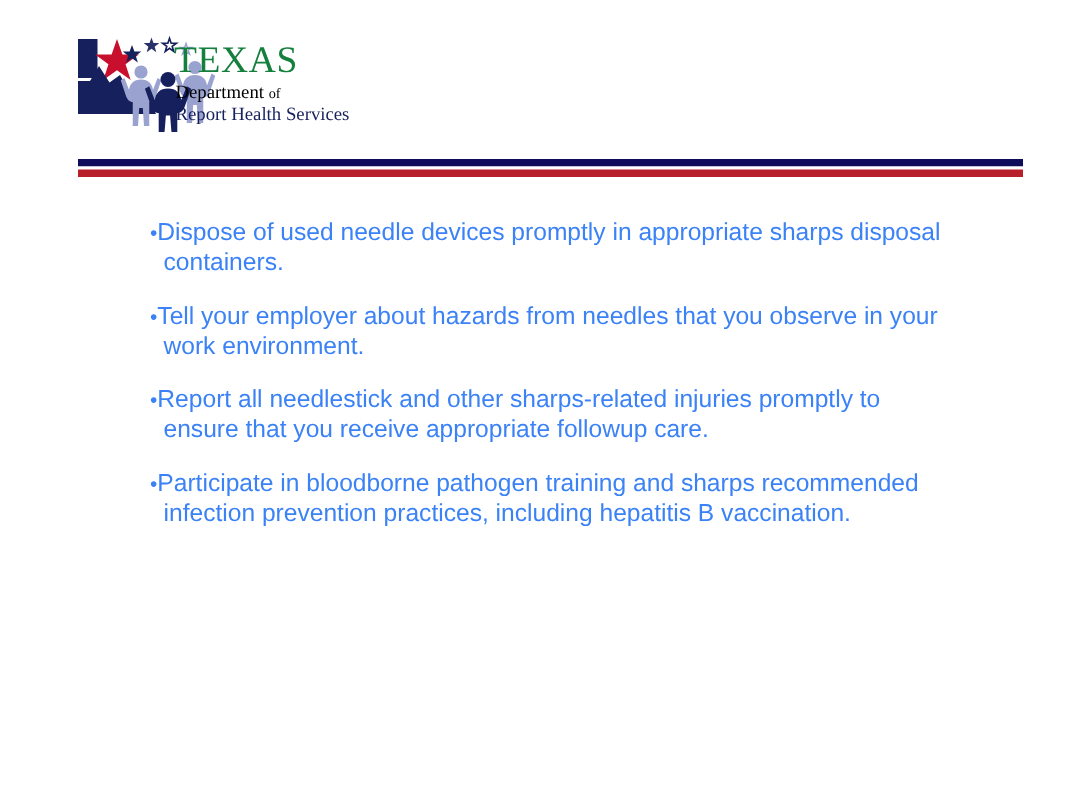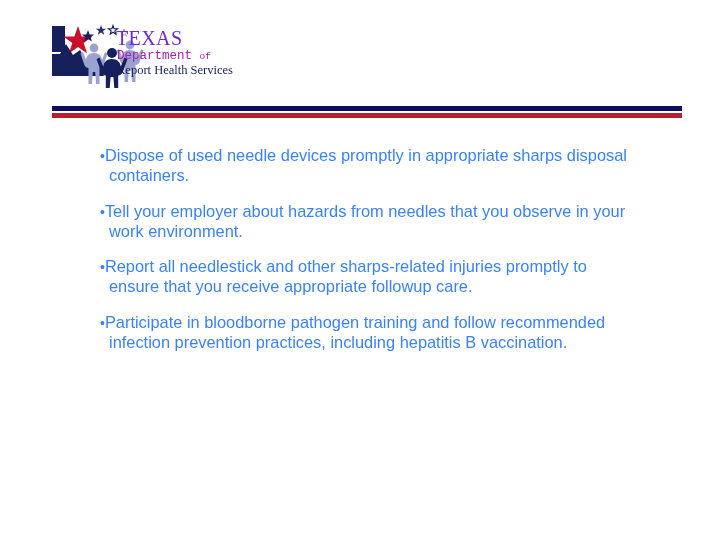--- a/index.html
+++ b/index.html
@@ -50,31 +50,31 @@
     height: 66px;
   }
   .logo-text {
     position: absolute;
     left: 64px;
     top: 8px;
     width: 175px;
   }
   .logo-texas {
     font-family: "Liberation Serif", serif;
-    font-size: 20px;
+    font-size: 25px;
     letter-spacing: 0.4px;
-    color: #6d28d9;
+    color: #15803d;
     line-height: 1;
     margin: 0;
     padding: 0;
   }
   .logo-sub1 {
-    font-family: Liberation Mono, monospace;
+    font-family: Liberation Serif, serif;
     font-size: 12.5px;
-    color: #a21caf;
+    color: #000000;
     line-height: 1.12;
     margin: 1px 0 0 1px;
     white-space: nowrap;
   }
   .logo-sub1 .of {
     font-size: 9.5px;
   }
   .logo-sub2 {
     font-family: "Liberation Serif", serif;
     font-size: 12.5px;
@@ -191,18 +191,18 @@
   <div class="rule-wrap">
     <div class="rule-navy"></div>
     <div class="rule-gap"></div>
     <div class="rule-red"></div>
   </div>
 
   <div class="body">
     <p class="bullet"><span class="dot">•</span><span>Dispose of used needle devices promptly in appropriate sharps disposal containers.</span></p>
     <p class="bullet"><span class="dot">•</span><span>Tell your employer about hazards from needles that you observe in your work environment.</span></p>
     <p class="bullet"><span class="dot">•</span><span>Report all needlestick and other sharps-related injuries promptly to ensure that you receive appropriate followup care.</span></p>
-    <p class="bullet"><span class="dot">•</span><span>Participate in bloodborne pathogen training and follow recommended infection prevention practices, including hepatitis B vaccination.</span></p>
+    <p class="bullet"><span class="dot">•</span><span>Participate in bloodborne pathogen training and sharps recommended infection prevention practices, including hepatitis B vaccination.</span></p>
   </div>
 
   <div class="page-number">35</div>
 
 </div>
 
 </body></html>

